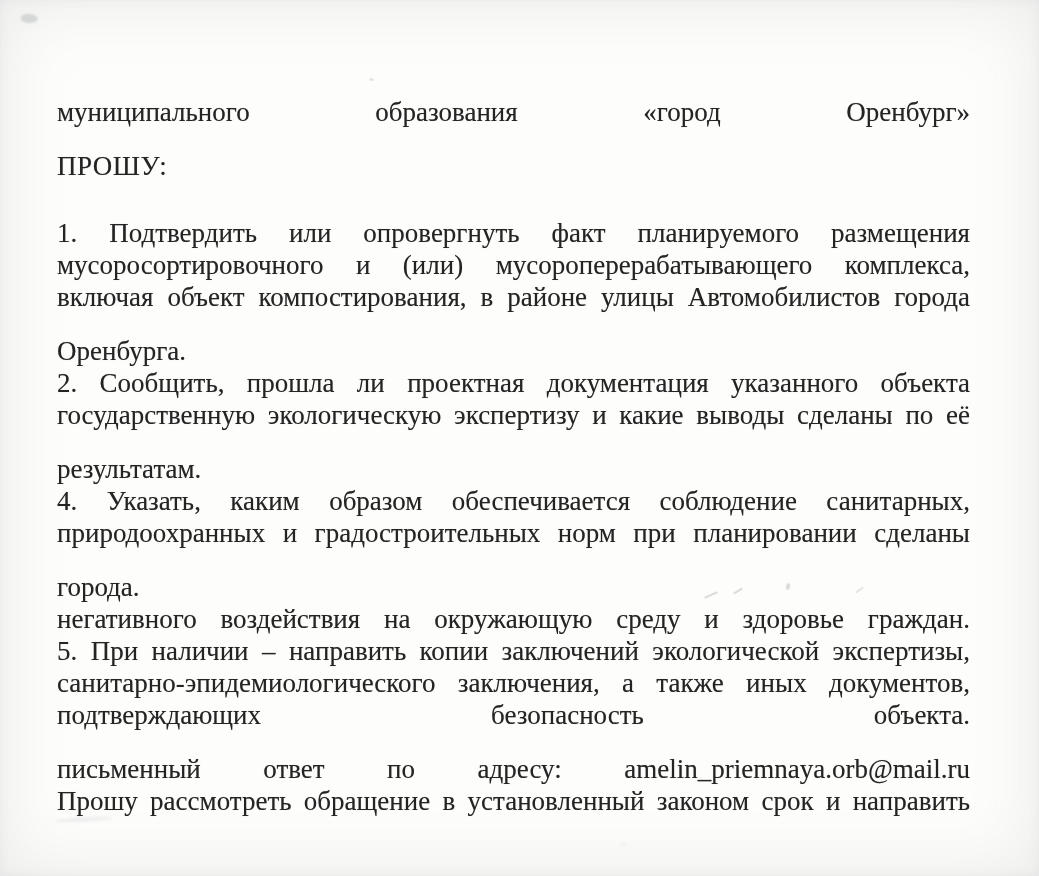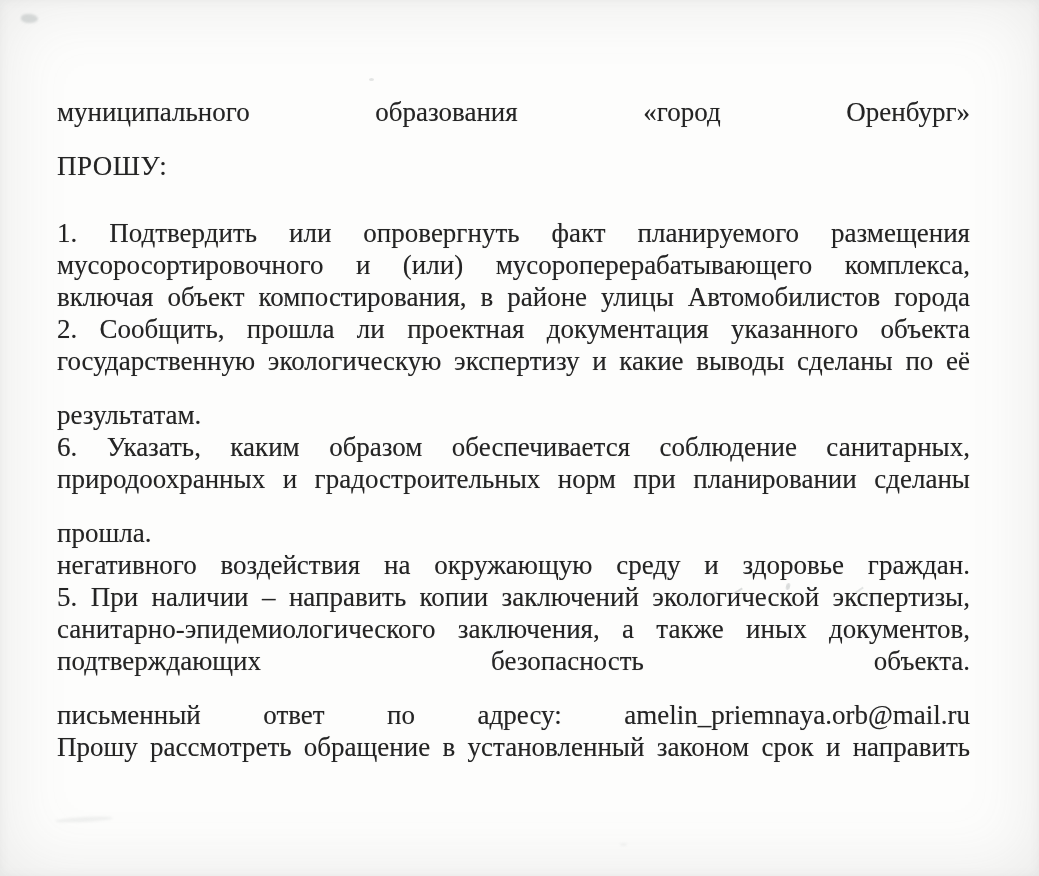--- a/index.html
+++ b/index.html
@@ -115,32 +115,33 @@
   <div class="content">
 
     <div class="line">муниципального образования «город Оренбург»</div>
 
     <div class="line left heading">ПРОШУ:</div>
 
     <div class="para first-item">
       <div class="line">1. Подтвердить или опровергнуть факт планируемого размещения</div>
       <div class="line">мусоросортировочного и (или) мусороперерабатывающего комплекса,</div>
       <div class="line">включая объект компостирования, в районе улицы Автомобилистов города</div>
+      <div class="line left">Оренбурга.</div>
     </div>
 
     <div class="para">
       <div class="line">2. Сообщить, прошла ли проектная документация указанного объекта</div>
       <div class="line">государственную экологическую экспертизу и какие выводы сделаны по её</div>
       <div class="line left">результатам.</div>
     </div>
 
     <div class="para">
-      <div class="line">6. Указать, каким образом обеспечивается соблюдение санитарных,</div>
+      <div class="line">4. Указать, каким образом обеспечивается соблюдение санитарных,</div>
       <div class="line">природоохранных и градостроительных норм при планировании сделаны</div>
-      <div class="line left">прошла.</div>
+      <div class="line left">города.</div>
     </div>
 
     <div class="para">
       <div class="line">негативного воздействия на окружающую среду и здоровье граждан.</div>
     </div>
 
     <div class="para">
       <div class="line">5. При наличии – направить копии заключений экологической экспертизы,</div>
       <div class="line">санитарно-эпидемиологического заключения, а также иных документов,</div>
       <div class="line">подтверждающих безопасность объекта.</div>

